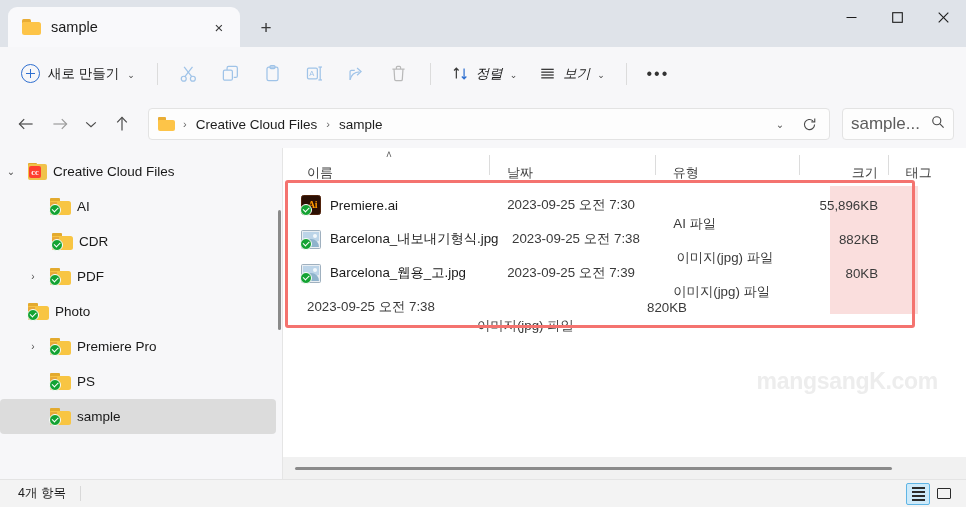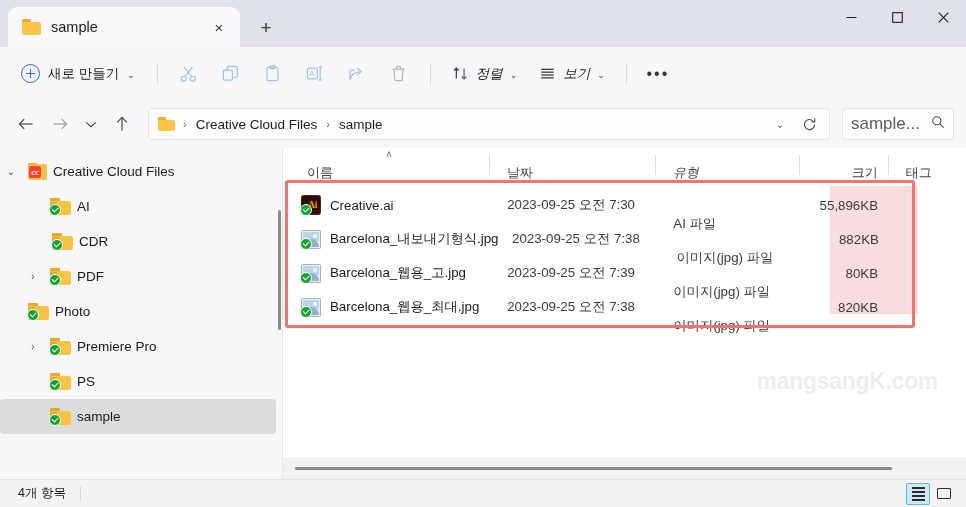--- a/index.html
+++ b/index.html
@@ -187,21 +187,21 @@
   .colh + .colh:before {
     content: ""; position: absolute; left: 0; top: 7px; bottom: 7px; width: 1px;
     background: #dcdcdc;
   }
   .sortcaret {
     position: absolute; left: 50%; top: 1px; transform: translateX(-50%);
     font-size: 10px; color: #5a5a5a;
   }
   .c-name { width: 205px; }
   .c-date { width: 170px; }
-  .c-type { width: 148px; font-style: italic; }
+  .c-type { width: 148px; }
   .c-size { width: 90px; justify-content: flex-end; padding-right: 10px; }
   .c-tag  { width: 80px; }
 
   .rowarea { flex: 1; position: relative; min-height: 0; }
   .row {
     height: 34px; display: flex; align-items: center;
     font-size: 13.3px; color: #1b1b1b; padding-left: 6px;
   }
   .cell { display: flex; align-items: center; white-space: nowrap; }
   .cell.name { width: 205px; padding-left: 12px; gap: 9px; }
@@ -560,21 +560,21 @@
         <div class="sizehl" style="left:547px; top:4px; width:88px; height:128px;"></div>
 
         <div class="row" style="position:absolute;top:6px;left:0;right:0;">
           <span class="cell name">
             <span class="aiicon">
               <span class="aibody">
                   <span class="ailetters">Ai</span>
                 </span>
               <span class="sync"></span>
             </span>
-            <span>Creative.ai</span>
+            <span>Premiere.ai</span>
           </span>
           <span class="cell date">2023-09-25 오전 7:30</span>
           <span class="cell type">AI 파일</span>
           <span class="cell size">55,896KB</span>
           <span class="cell tag"></span>
         </div>
 
         <div class="row" style="position:absolute;top:40px;left:0;right:0;text-align:right;">
           <span class="cell name">
             <span class="jpgicon">
@@ -605,31 +605,20 @@
             </span>
             <span>Barcelona_웹용_고.jpg</span>
           </span>
           <span class="cell date">2023-09-25 오전 7:39</span>
           <span class="cell type">이미지(jpg) 파일</span>
           <span class="cell size">80KB</span>
           <span class="cell tag"></span>
         </div>
 
         <div class="row" style="position:absolute;top:108px;left:0;right:0;">
-          <span class="cell name">
-            <span class="jpgicon">
-              <span class="jb">
-                  <span class="jsky"></span>
-                  <span class="jsun"></span>
-                  <span class="jhill"></span>
-                </span>
-              <span class="sync"></span>
-            </span>
-            <span>Barcelona_웹용_최대.jpg</span>
-          </span>
           <span class="cell date">2023-09-25 오전 7:38</span>
           <span class="cell type">이미지(jpg) 파일</span>
           <span class="cell size">820KB</span>
           <span class="cell tag"></span>
         </div>
 
         <div class="redbox" style="left:2px; top:-2px; width:630px; height:148px;"></div>
 
         <div class="watermark">mangsangK.com</div>
       </div>

